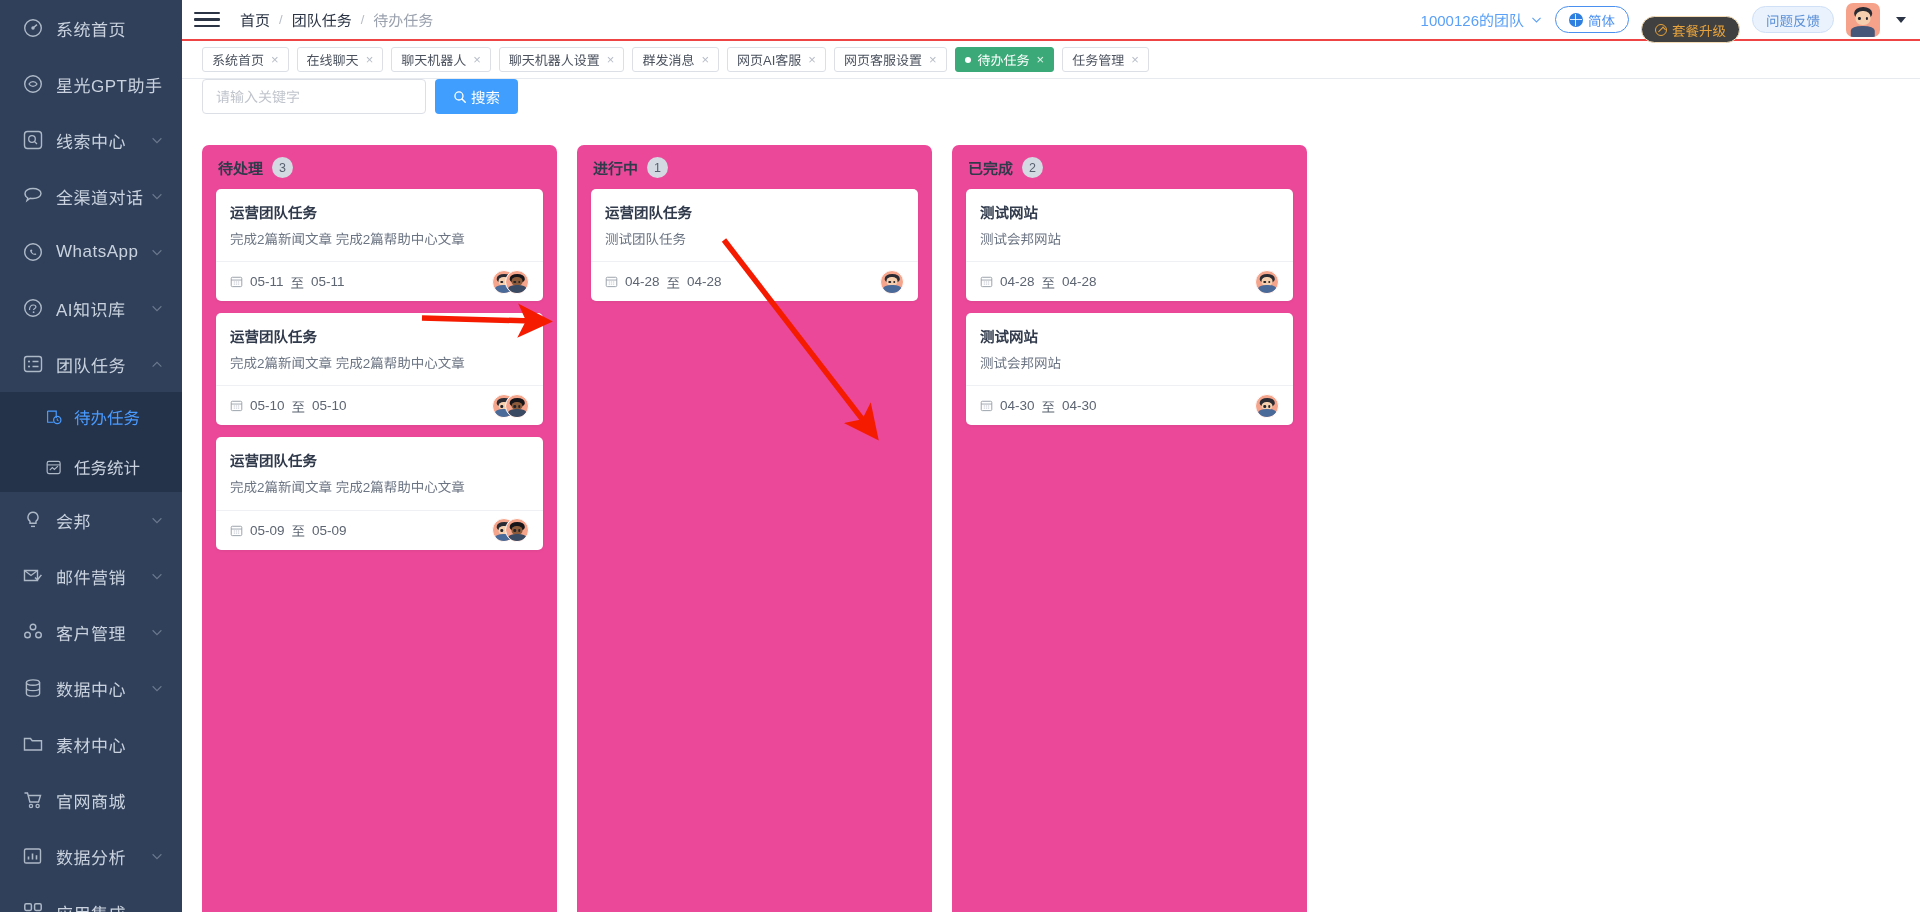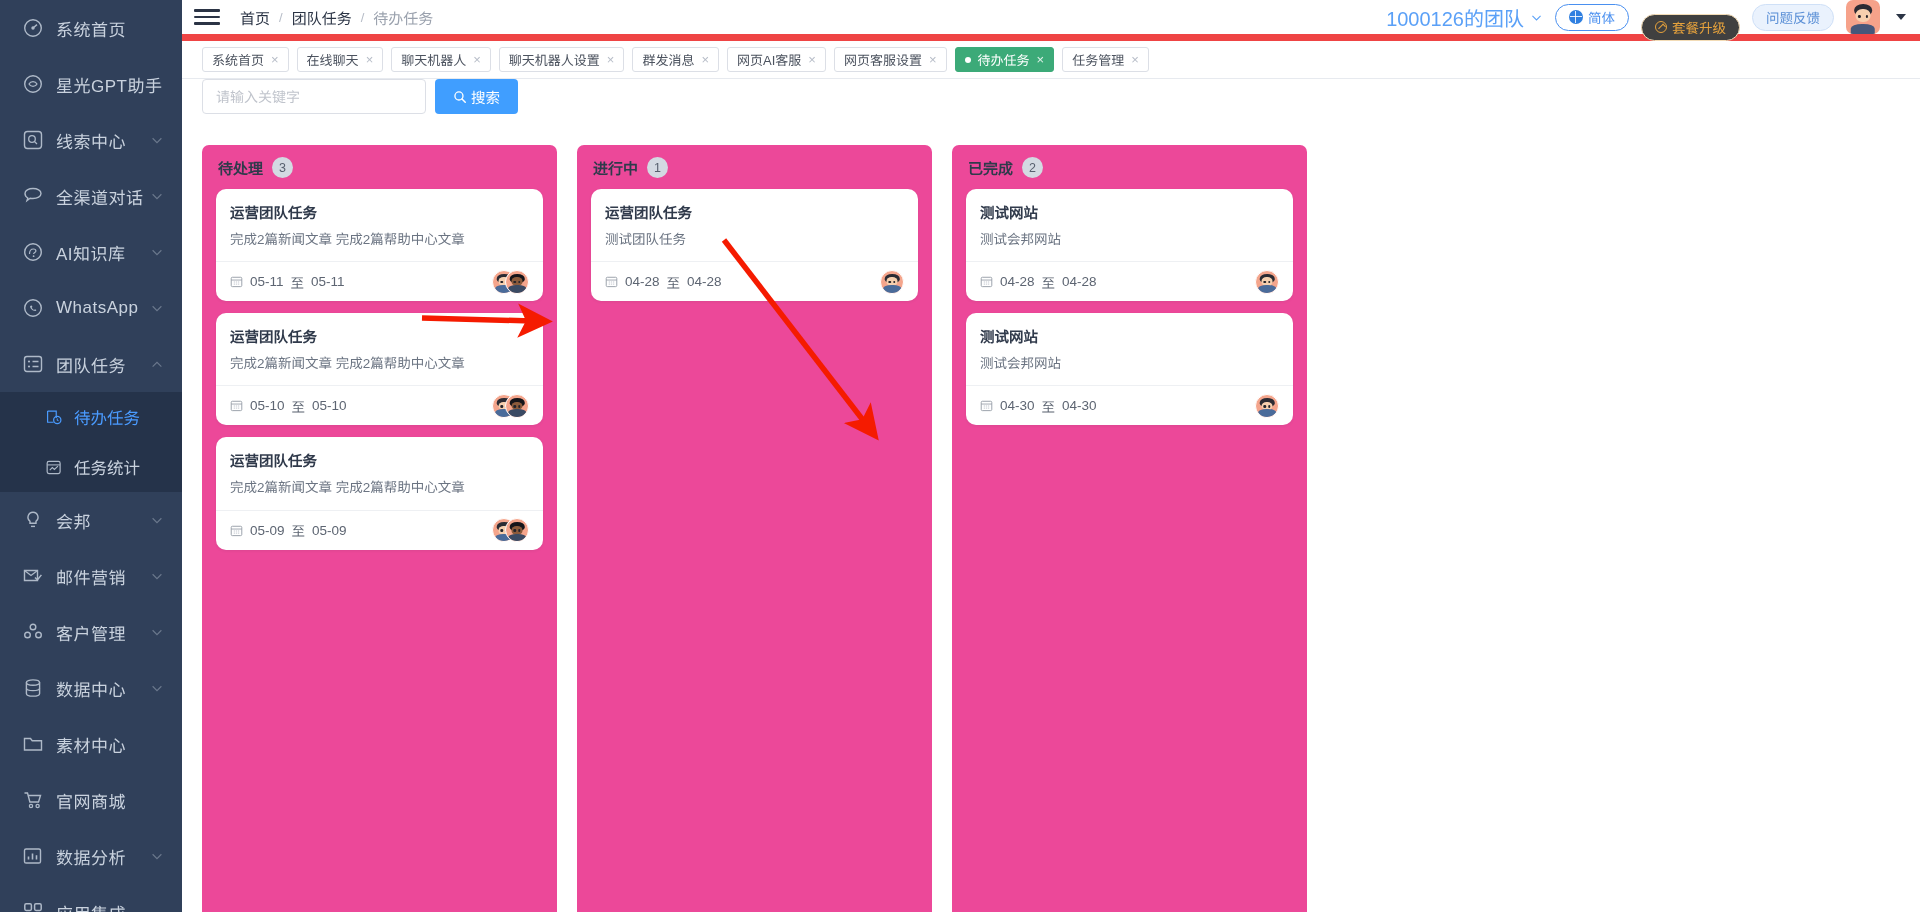--- a/index.html
+++ b/index.html
@@ -54,33 +54,33 @@
                      display:inline-flex; align-items:center; justify-content:center; }
 
   
   .right { flex: 1; height: 912px; display: flex; flex-direction: column; background: #f2f4f7; min-width:0; }
 
   .topbar {
     height: 41px; min-height: 41px;
     background: #ffffff;
     display: flex; align-items: center;
     padding: 0 14px 0 12px;
-    border-bottom: 7px solid #ef4444;
+    border-bottom: 2px solid #ef4444;
     position: relative;
   }
   .hamburger { width: 26px; height: 26px; display:flex; flex-direction:column; justify-content:center; gap:4px; cursor:pointer; margin-right: 20px;}
   .hamburger i { display:block; height: 2.6px; background:#2b3445; border-radius: 1px; }
   .crumbs { display: flex; align-items: center; font-size: 15px; color: #2b3445; gap: 9px; }
   .crumbs .sep { color: #b6bcc7; font-size: 13px; }
   .crumbs .c1 { color:#2b3445; cursor:pointer;}
   .crumbs .c2 { color:#2b3445; cursor:pointer;}
   .crumbs .c3 { color:#9aa1ad; }
 
   .top-right { margin-left: auto; display: flex; align-items: center; gap: 12px; }
-  .team-sel { color:#5aa0f7; font-size: 20px; display:flex; align-items:center; gap:6px; cursor:pointer; }
+  .team-sel { color:#5aa0f7; font-size: 15px; display:flex; align-items:center; gap:6px; cursor:pointer; }
   .pill {
     height: 27px; border-radius: 14px; display: inline-flex; align-items: center;
     padding: 0 13px; font-size: 13.5px; gap: 5px; cursor: pointer; white-space: nowrap;
   }
   .pill-lang { border: 1px solid #4a90f0; color: #4a90f0; background:#fff;}
   .pill-upg  { border: 1px solid #f3dcb6; color: #e6a23c; background:#404040;margin-top:20px;}
   .pill-fb   { border: 1px solid #cfe0f7; color: #5a8fd6; background:#eaf2fd;}
   .globe { width:14px; height:14px; border-radius:50%; background:#2f7fe0; display:inline-block; position:relative;}
   .globe:before{content:"";position:absolute;left:6px;top:1px;width:1.4px;height:12px;background:#fff;opacity:.85;}
   .globe:after{content:"";position:absolute;left:1px;top:6px;width:12px;height:1.4px;background:#fff;opacity:.85;}
@@ -138,21 +138,21 @@
     height: 867px;
   }
   .col-head { display:flex; align-items:center; gap:9px; margin-bottom: 11px; padding-left:2px;}
   .col-title { font-size: 15px; font-weight: bold; color:#2f3a4b; }
   .col-count {
     min-width: 21px; height: 21px; border-radius: 11px; background:#d3dae2;
     color:#57606e; font-size: 12.5px; display:inline-flex; align-items:center;
     justify-content:center; padding: 0 6px;
   }
   .card {
-    background:#fff; border-radius: 10px; margin-bottom: 12px;
+    background:#fff; border-radius: 5px; margin-bottom: 12px;
     box-shadow: 0 1px 3px rgba(40,50,70,.08);
     overflow:hidden;
   }
   .card-body { padding: 12px 14px 12px; }
   .card-title { font-size: 14.5px; font-weight: bold; color:#303a4b; margin-bottom: 9px; }
   .card-desc { font-size: 13.5px; color:#6b7482; line-height: 1.35; }
   .card-foot {
     border-top: 1px solid #eef0f3;
     height: 40px; display:flex; align-items:center; padding: 0 14px;
   }
@@ -235,37 +235,37 @@
           </span>
           <span class="s-label">全渠道对话</span>
           <svg class="s-arrow" viewBox="0 0 16 16">
             <path d="M3 6l5 5 5-5" fill="none" stroke="#9aa6b6" stroke-width="1.3"></path>
           </svg>
         </div>
         <div class="side-item">
           <span class="s-ico">
             <svg width="22" height="22" viewBox="0 0 22 22" style="color:#aeb9c8">
               <circle cx="11" cy="11" r="8.3" fill="none" stroke="currentColor" stroke-width="1.4"></circle>
+              <path d="M8 8.6c0 3.1 2.3 5.4 5.4 5.4.5 0 .9-.4.9-.9l-1.3-.8-1 .7c-1-.5-1.8-1.3-2.3-2.3l.7-1-.8-1.3c-.5 0-1 .4-1 .9z" fill="currentColor"></path>
+            </svg>
+          </span>
+          <span class="s-label">WhatsApp</span>
+          <svg class="s-arrow" viewBox="0 0 16 16">
+            <path d="M3 6l5 5 5-5" fill="none" stroke="#9aa6b6" stroke-width="1.3"></path>
+          </svg>
+        </div>
+        <div class="side-item">
+          <span class="s-ico">
+            <svg width="22" height="22" viewBox="0 0 22 22" style="color:#aeb9c8">
+              <circle cx="11" cy="11" r="8.3" fill="none" stroke="currentColor" stroke-width="1.4"></circle>
               <path d="M7.5 13c0-3 1.6-5 4-5 1.4 0 2.4.8 2.4 1.9 0 1.6-2.3 1.5-2.3 3.1" fill="none" stroke="currentColor" stroke-width="1.2"></path>
               <circle cx="11.6" cy="15.2" r=".9" fill="currentColor"></circle>
             </svg>
           </span>
           <span class="s-label">AI知识库</span>
-          <svg class="s-arrow" viewBox="0 0 16 16">
-            <path d="M3 6l5 5 5-5" fill="none" stroke="#9aa6b6" stroke-width="1.3"></path>
-          </svg>
-        </div>
-        <div class="side-item">
-          <span class="s-ico">
-            <svg width="22" height="22" viewBox="0 0 22 22" style="color:#aeb9c8">
-              <circle cx="11" cy="11" r="8.3" fill="none" stroke="currentColor" stroke-width="1.4"></circle>
-              <path d="M8 8.6c0 3.1 2.3 5.4 5.4 5.4.5 0 .9-.4.9-.9l-1.3-.8-1 .7c-1-.5-1.8-1.3-2.3-2.3l.7-1-.8-1.3c-.5 0-1 .4-1 .9z" fill="currentColor"></path>
-            </svg>
-          </span>
-          <span class="s-label">WhatsApp</span>
           <svg class="s-arrow" viewBox="0 0 16 16">
             <path d="M3 6l5 5 5-5" fill="none" stroke="#9aa6b6" stroke-width="1.3"></path>
           </svg>
         </div>
         <div class="side-item">
           <span class="s-ico">
             <svg width="22" height="22" viewBox="0 0 22 22" style="color:#aeb9c8">
               <rect x="2.5" y="3.5" width="17" height="15" rx="2.4" fill="none" stroke="currentColor" stroke-width="1.4"></rect>
               <circle cx="7" cy="8.5" r="1.1" fill="currentColor"></circle>
               <circle cx="7" cy="13.5" r="1.1" fill="currentColor"></circle>

